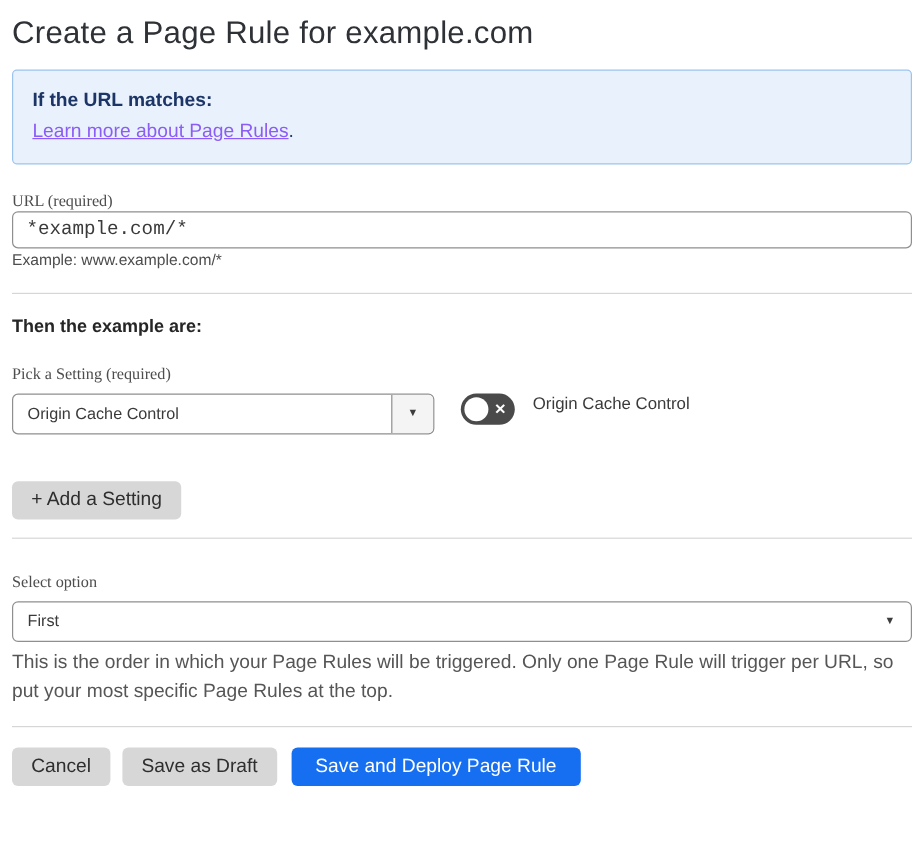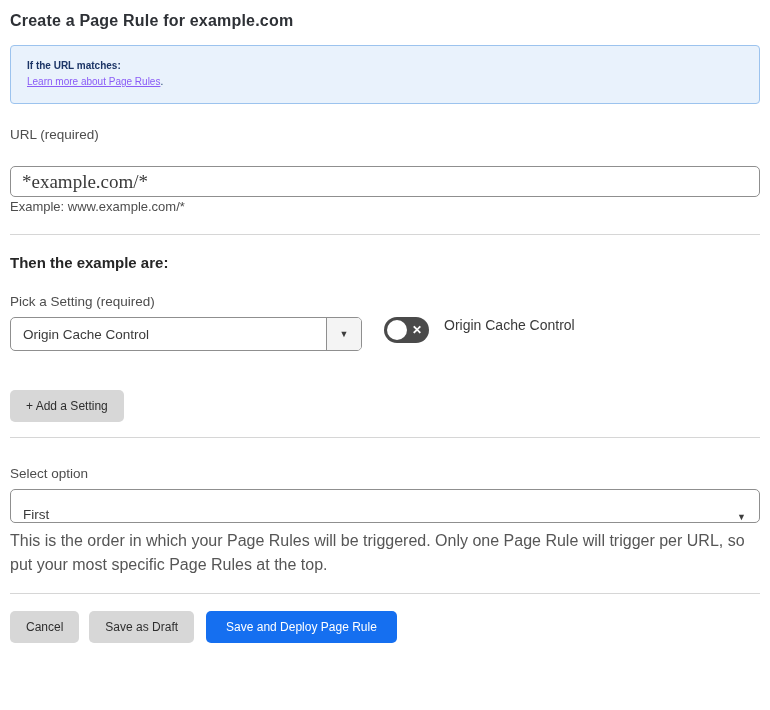--- a/index.html
+++ b/index.html
@@ -7,61 +7,62 @@
   body {
     width: 770px;
     height: 710px;
     font-family: "Liberation Sans", sans-serif;
     color: #333;
     overflow: hidden;
   }
   .container { padding: 8px 10px 0 10px; }
 
   .page-title {
-    font-size: 16px;
-    font-weight: 700;
+    font-size: 26px;
+    font-weight: 400;
     color: #2e3136;
     letter-spacing: .2px;
     margin-top: 4px;
   }
 
   .info-box {
     margin-top: 15px;
     background: #e9f2fc;
     border: 1px solid #9cc3ee;
     border-radius: 4px;
     padding: 12px 0 13px 16px;
-    font-size: 10px;
+    font-size: 16px;
     line-height: 1.62;
     color: #1e3c6e;
   }
   .info-heading { font-weight: 700; color: #1c3566; }
   .info-body { color: #1e3c6e; max-width: 720px; }
   .info-link-line { }
   .info-link {
     color: #8b5cf6;
     text-decoration: underline;
     cursor: pointer;
   }
   .info-link-suffix { color: #1e3c6e; }
 
   .field-label {
     font-size: 13.5px;
     color: #4d4d4d;
     margin-top: 23px;
+    font-family: Liberation Serif, serif;
   }
   .text-input {
-    margin-top: 24px;
+    margin-top: 0;
     width: 100%;
     height: 31px;
     border: 1px solid #8f8f8f;
     border-radius: 5px;
     padding: 0 11px;
-    font-family: Liberation Serif, serif;
-    font-size: 19px;
+    font-family: Liberation Mono, monospace;
+    font-size: 16px;
     color: #3a3a3a;
     background: #fff;
     outline: none;
   }
   .helper-text {
     margin-top: 2px;
     font-size: 13px;
     color: #4d4d4d;
   }
 
@@ -108,21 +109,21 @@
     background: #f4f4f4;
     display: flex;
     align-items: center;
     justify-content: center;
   }
   .caret {
     font-size: 9px;
     color: #3d3d3d;
     line-height: 1;
   }
-  .select-full { width: 100%; margin-top: 8px; align-items: flex-end; }
+  .select-full { width: 100%; margin-top: 8px; }
   .select-full .select-caret-plain {
     display: flex;
     align-items: center;
     padding-right: 13px;
   }
 
   .toggle {
     margin-left: 22px;
     position: relative;
     width: 45px;
@@ -155,21 +156,21 @@
     margin-left: 15px;
     font-size: 14px;
     color: #3a3a3a;
   }
 
   .btn {
     display: inline-block;
     border: none;
     border-radius: 5px;
     font-family: "Liberation Sans", sans-serif;
-    font-size: 12px;
+    font-size: 16px;
     padding: 0 16px;
     height: 32px;
     cursor: pointer;
   }
   .btn-gray { background: #d7d7d7; color: #2e2e2e; }
   .btn-blue { background: #156ff0; color: #ffffff; padding: 0 20px; }
 
   .add-setting-btn { margin-top: 39px; }
 
   .order-help {

